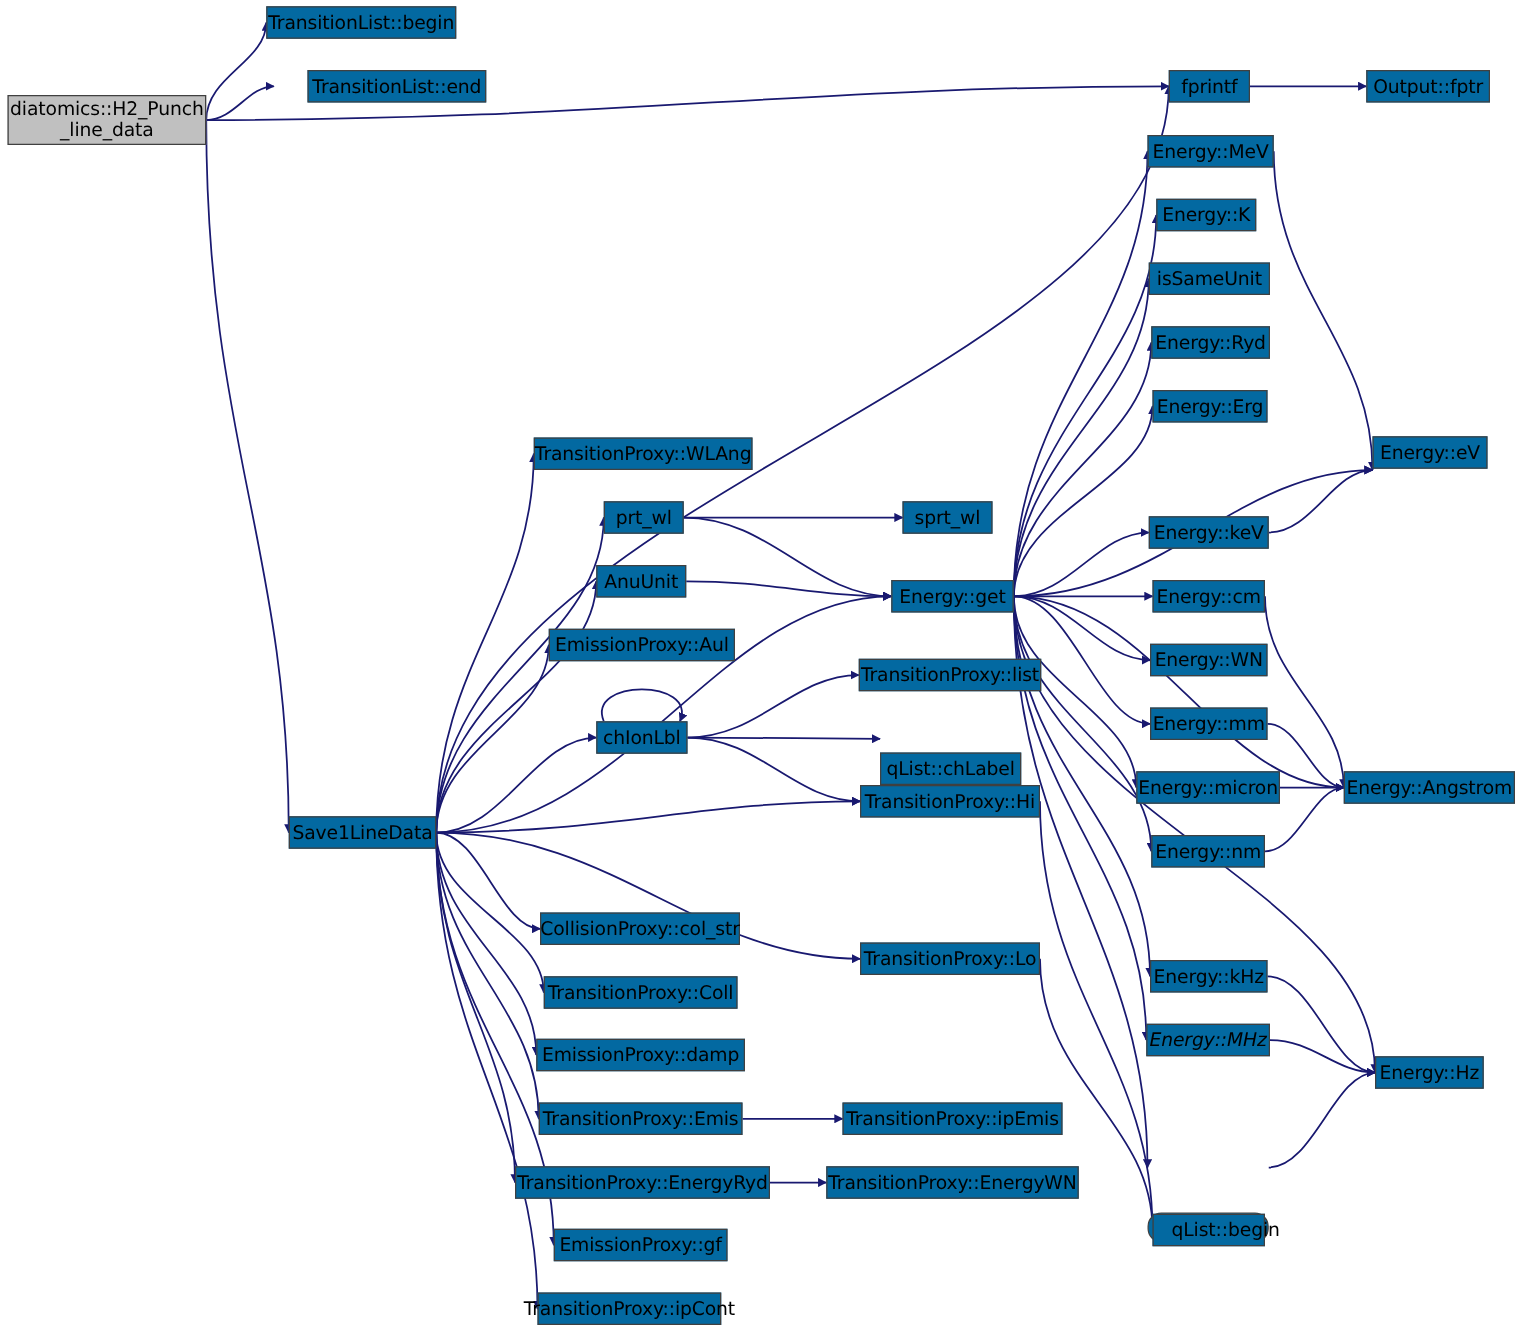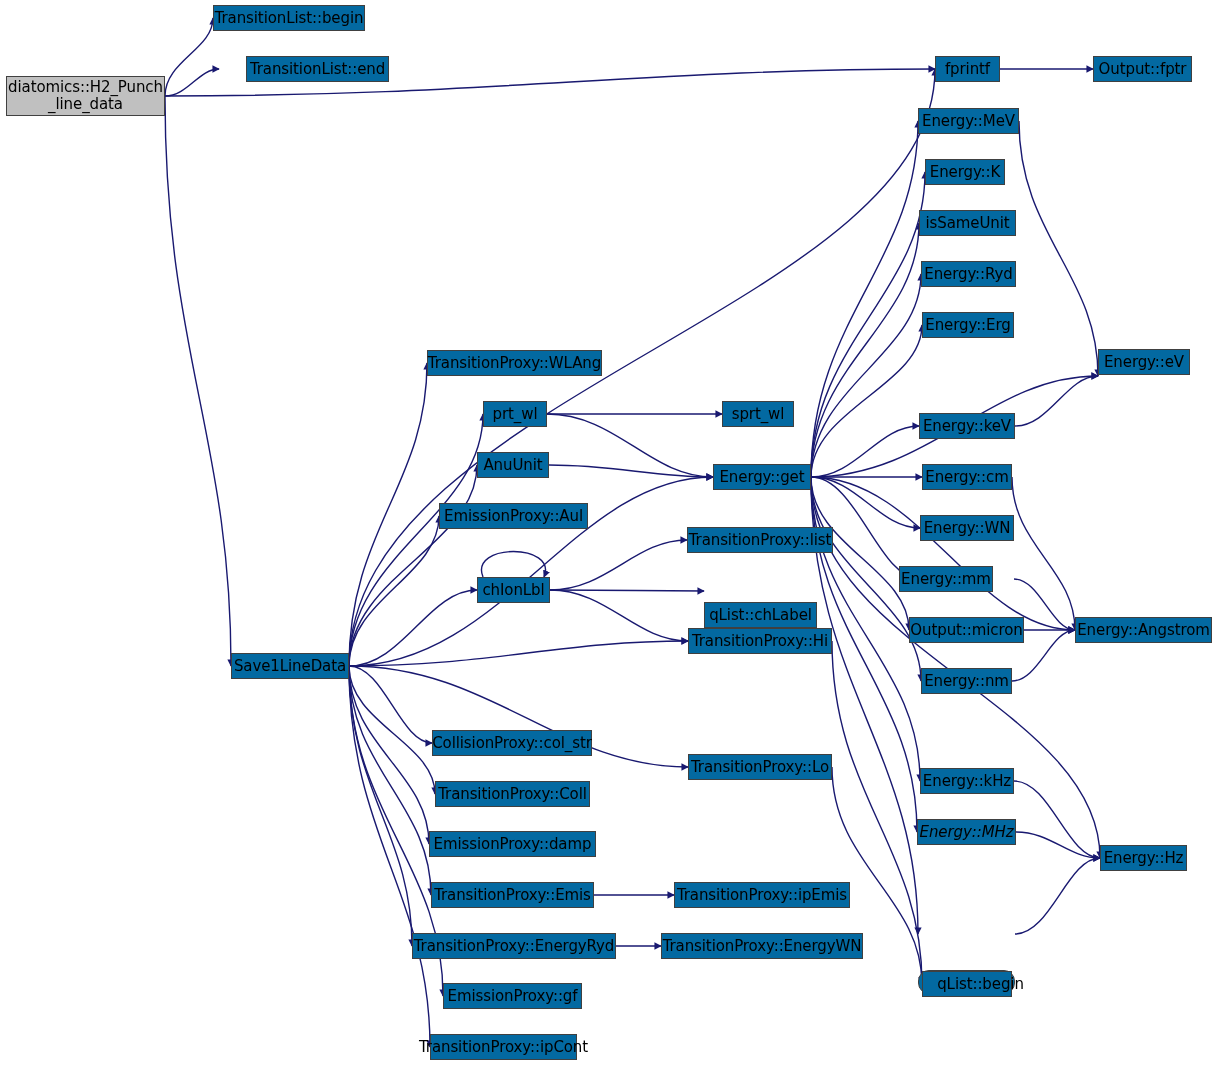--- a/index.html
+++ b/index.html
@@ -130,24 +130,24 @@
       <div class="node" style="left: 427px; top: 350px; width: 175px; height: 26px;">TransitionProxy::WLAng</div>
       <div class="node" style="left: 483px; top: 401px; width: 64px; height: 26px;">prt_wl</div>
       <div class="node" style="left: 722px; top: 401px; width: 72px; height: 26px;">sprt_wl</div>
       <div class="node" style="left: 919px; top: 413px; width: 96px; height: 26px;">Energy::keV</div>
       <div class="node" style="left: 477px; top: 452px; width: 72px; height: 26px;">AnuUnit</div>
       <div class="node" style="left: 713px; top: 464px; width: 98px; height: 26px;">Energy::get</div>
       <div class="node" style="left: 922px; top: 464px; width: 90px; height: 26px;">Energy::cm</div>
       <div class="node" style="left: 439px; top: 503px; width: 149px; height: 26px;">EmissionProxy::Aul</div>
       <div class="node" style="left: 920px; top: 515px; width: 94px; height: 26px;">Energy::WN</div>
       <div class="node" style="left: 687px; top: 527px; width: 146px; height: 26px;">TransitionProxy::list</div>
-      <div class="node" style="left: 899px; top: 566px; width: 94px; height: 26px;">Energy::mm</div>
+      <div class="node" style="left: 920px; top: 566px; width: 94px; height: 26px;">Energy::mm</div>
       <div class="node" style="left: 477px; top: 577px; width: 73px; height: 26px;">chIonLbl</div>
       <div class="node" style="left: 704px; top: 578px; width: 113px; height: 26px; margin-top: 24px;">qList::chLabel</div>
-      <div class="node" style="left: 909px; top: 617px; width: 115px; height: 26px;">Output::micron</div>
+      <div class="node" style="left: 909px; top: 617px; width: 115px; height: 26px;">Energy::micron</div>
       <div class="node" style="left: 1075px; top: 617px; width: 137px; height: 26px;">Energy::Angstrom</div>
       <div class="node" style="left: 688px; top: 628px; width: 144px; height: 26px;">TransitionProxy::Hi</div>
       <div class="node" style="left: 921px; top: 668px; width: 91px; height: 26px;">Energy::nm</div>
       <div class="node" style="left: 231px; top: 653px; width: 118px; height: 26px;">Save1LineData</div>
       <div class="node" style="left: 432px; top: 730px; width: 160px; height: 26px;">CollisionProxy::col_str</div>
       <div class="node" style="left: 688px; top: 754px; width: 144px; height: 26px;">TransitionProxy::Lo</div>
       <div class="node" style="left: 920px; top: 768px; width: 94px; height: 26px;">Energy::kHz</div>
       <div class="node" style="left: 435px; top: 781px; width: 155px; height: 26px;">TransitionProxy::Coll</div>
       <div class="node" style="left: 917px; top: 819px; width: 99px; height: 26px; font-style: italic;">Energy::MHz</div>
       <div class="node" style="left: 429px; top: 831px; width: 167px; height: 26px;">EmissionProxy::damp</div>

